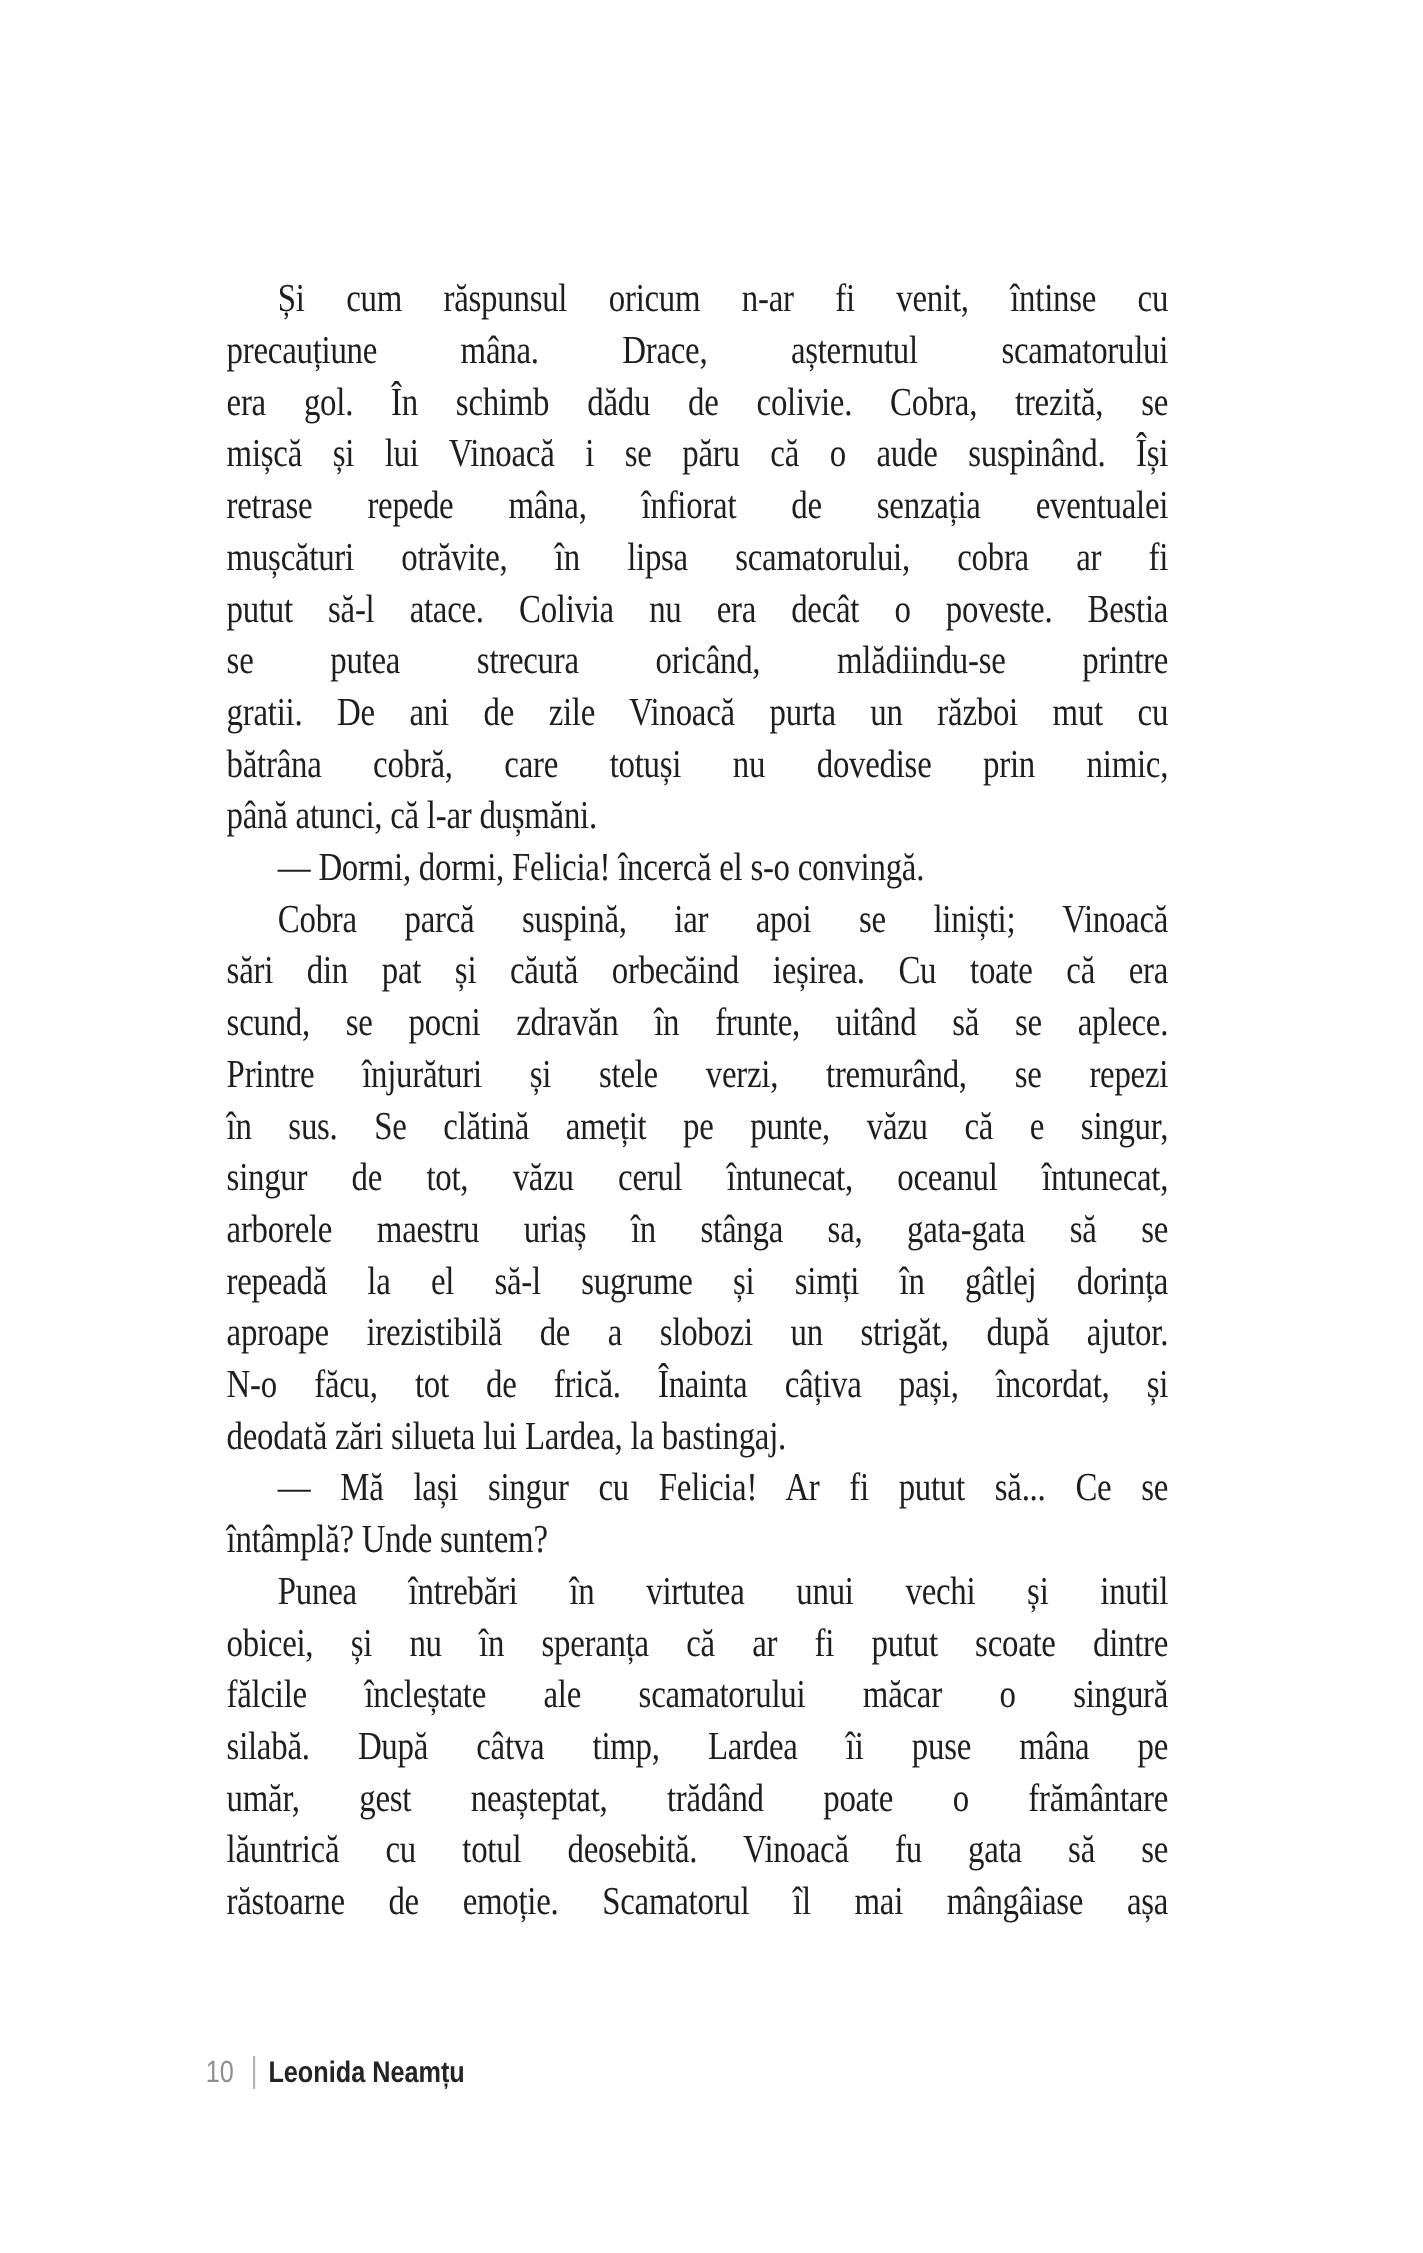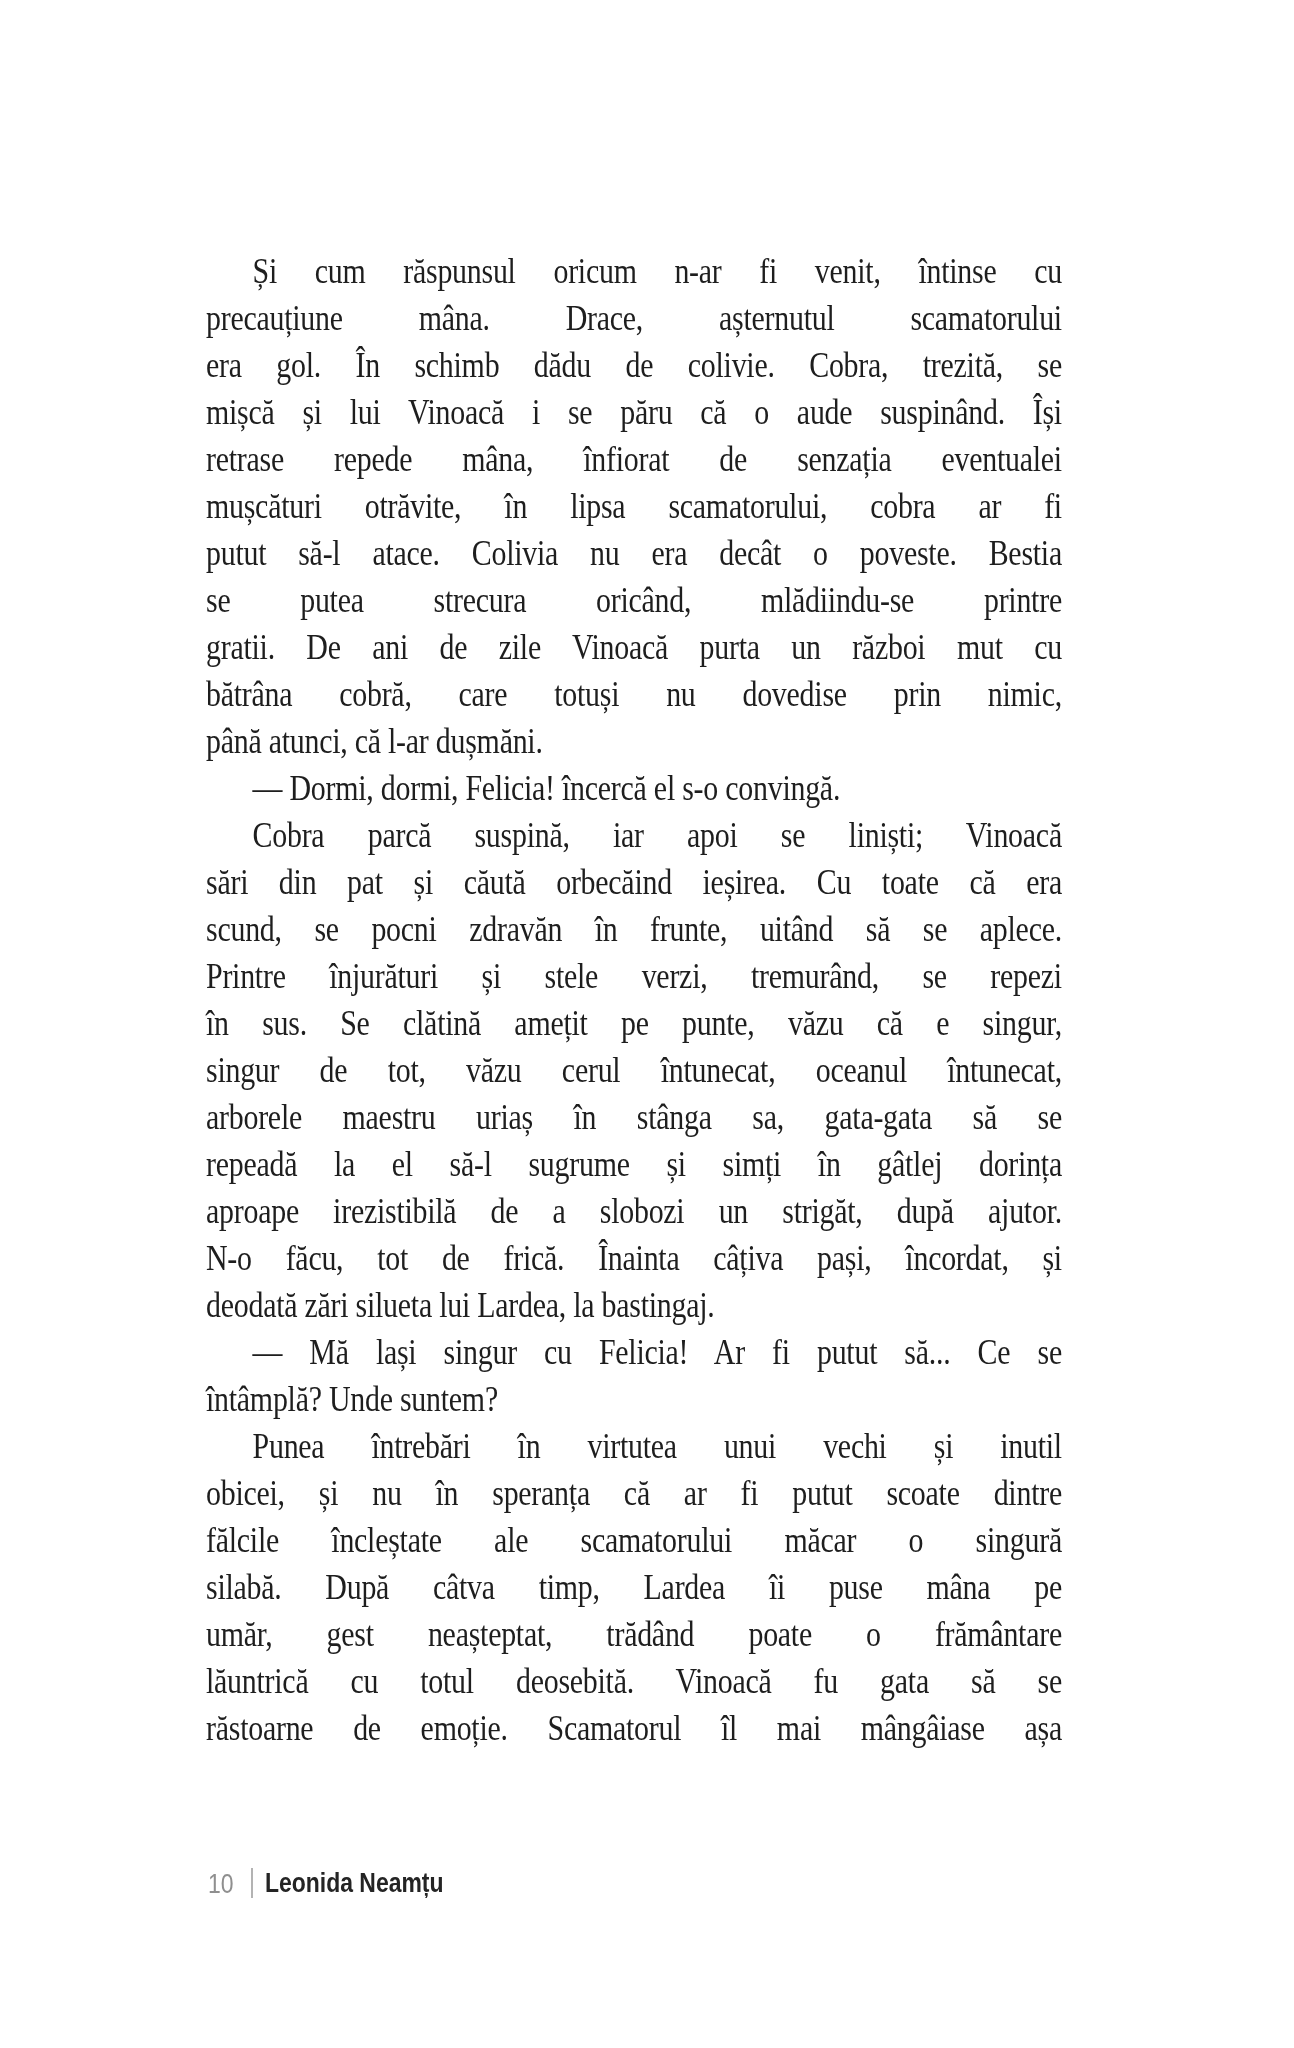--- a/index.html
+++ b/index.html
@@ -31,24 +31,24 @@
     white-space: nowrap; 
   }
   .line.para-end {
     text-align-last: left;
   }
   .line.indent {
     text-indent: 56px;
   }
   .footer {
     position: absolute;
-    left: 208px;
+    left: 187px;
     top: 1868px;
     display: flex;
-    align-items: flex-start;
+    align-items: center;
     gap: 12px;
     font-family: "Liberation Sans", sans-serif;
   }
   .footer .page-number {
     color: #8f8f8f;
     font-size: 28px;
     font-weight: 400;
     transform: scaleX(0.82);
     transform-origin: left center;
   }

